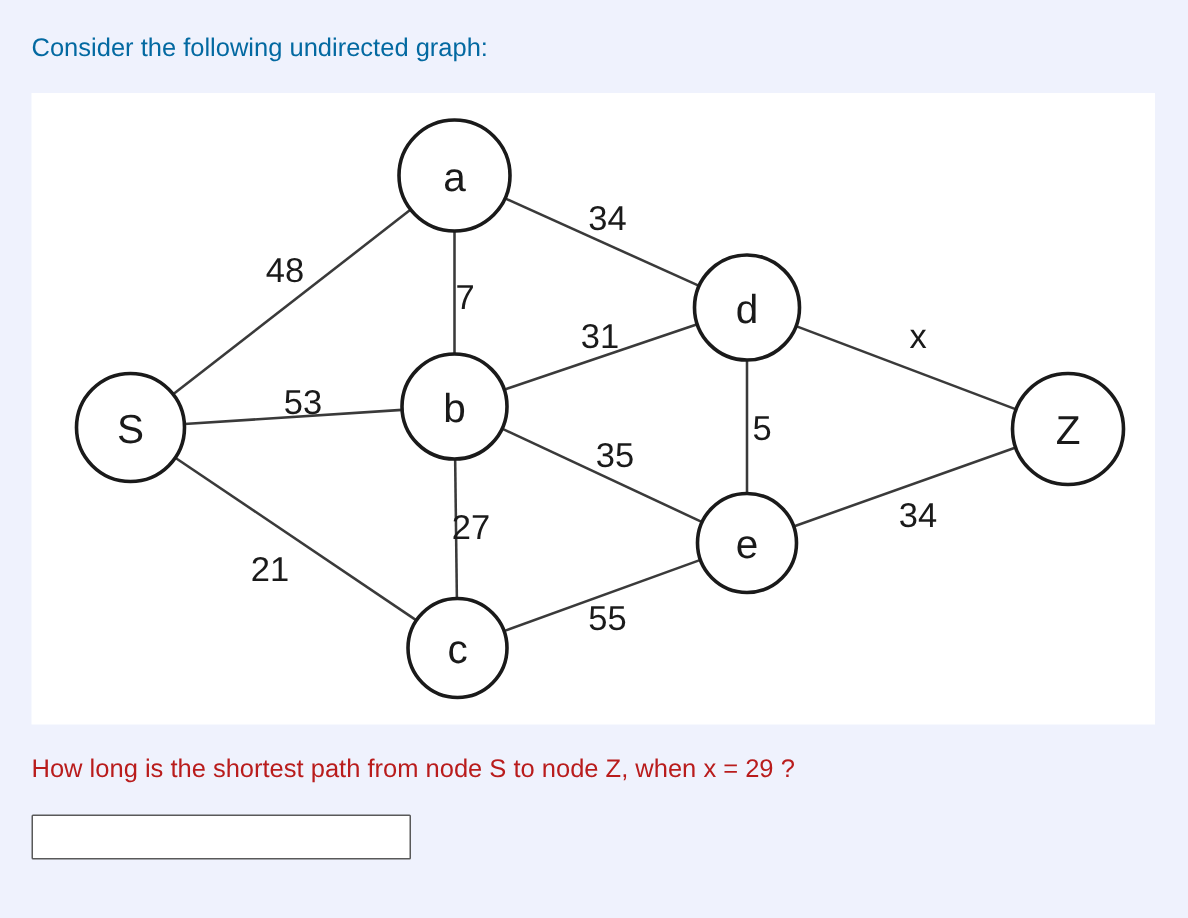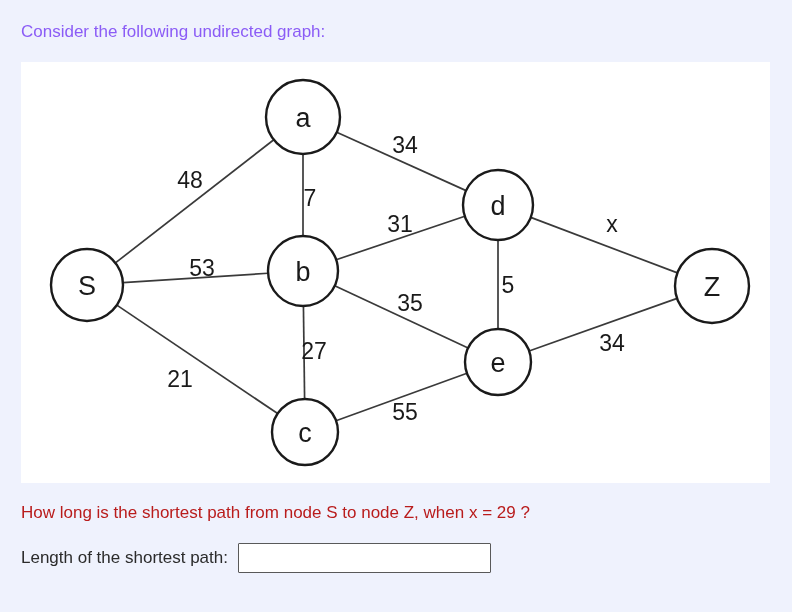--- a/index.html
+++ b/index.html
@@ -14,21 +14,21 @@
     color: #222222;
     overflow: hidden;
     position: relative;
   }
   .prompt-text {
     position: absolute;
     left: 21px;
     top: 21px;
     font-size: 17px;
     line-height: 22px;
-    color: #8b5cf6;
+    color: #0369a1;
     white-space: nowrap;
   }
   .graph-panel {
     position: absolute;
     left: 21px;
     top: 62px;
     width: 749px;
     height: 421px;
     background: #ffffff;
   }
@@ -148,15 +148,14 @@
         <text x="487" y="223" class="edge-label">5</text>
         <text x="591" y="162" class="edge-label">x</text>
         <text x="591" y="281" class="edge-label">34</text>
       </g>
   </svg>
 </div>
 
 <div class="question-text">How long is the shortest path from node S to node Z, when x = 29 ?</div>
 
 <div class="answer-row">
-  <span class="answer-label">Length of the shortest path:</span>
   <input class="answer-input" type="text" placeholder="" style="">
 </div>
 
 </body></html>

